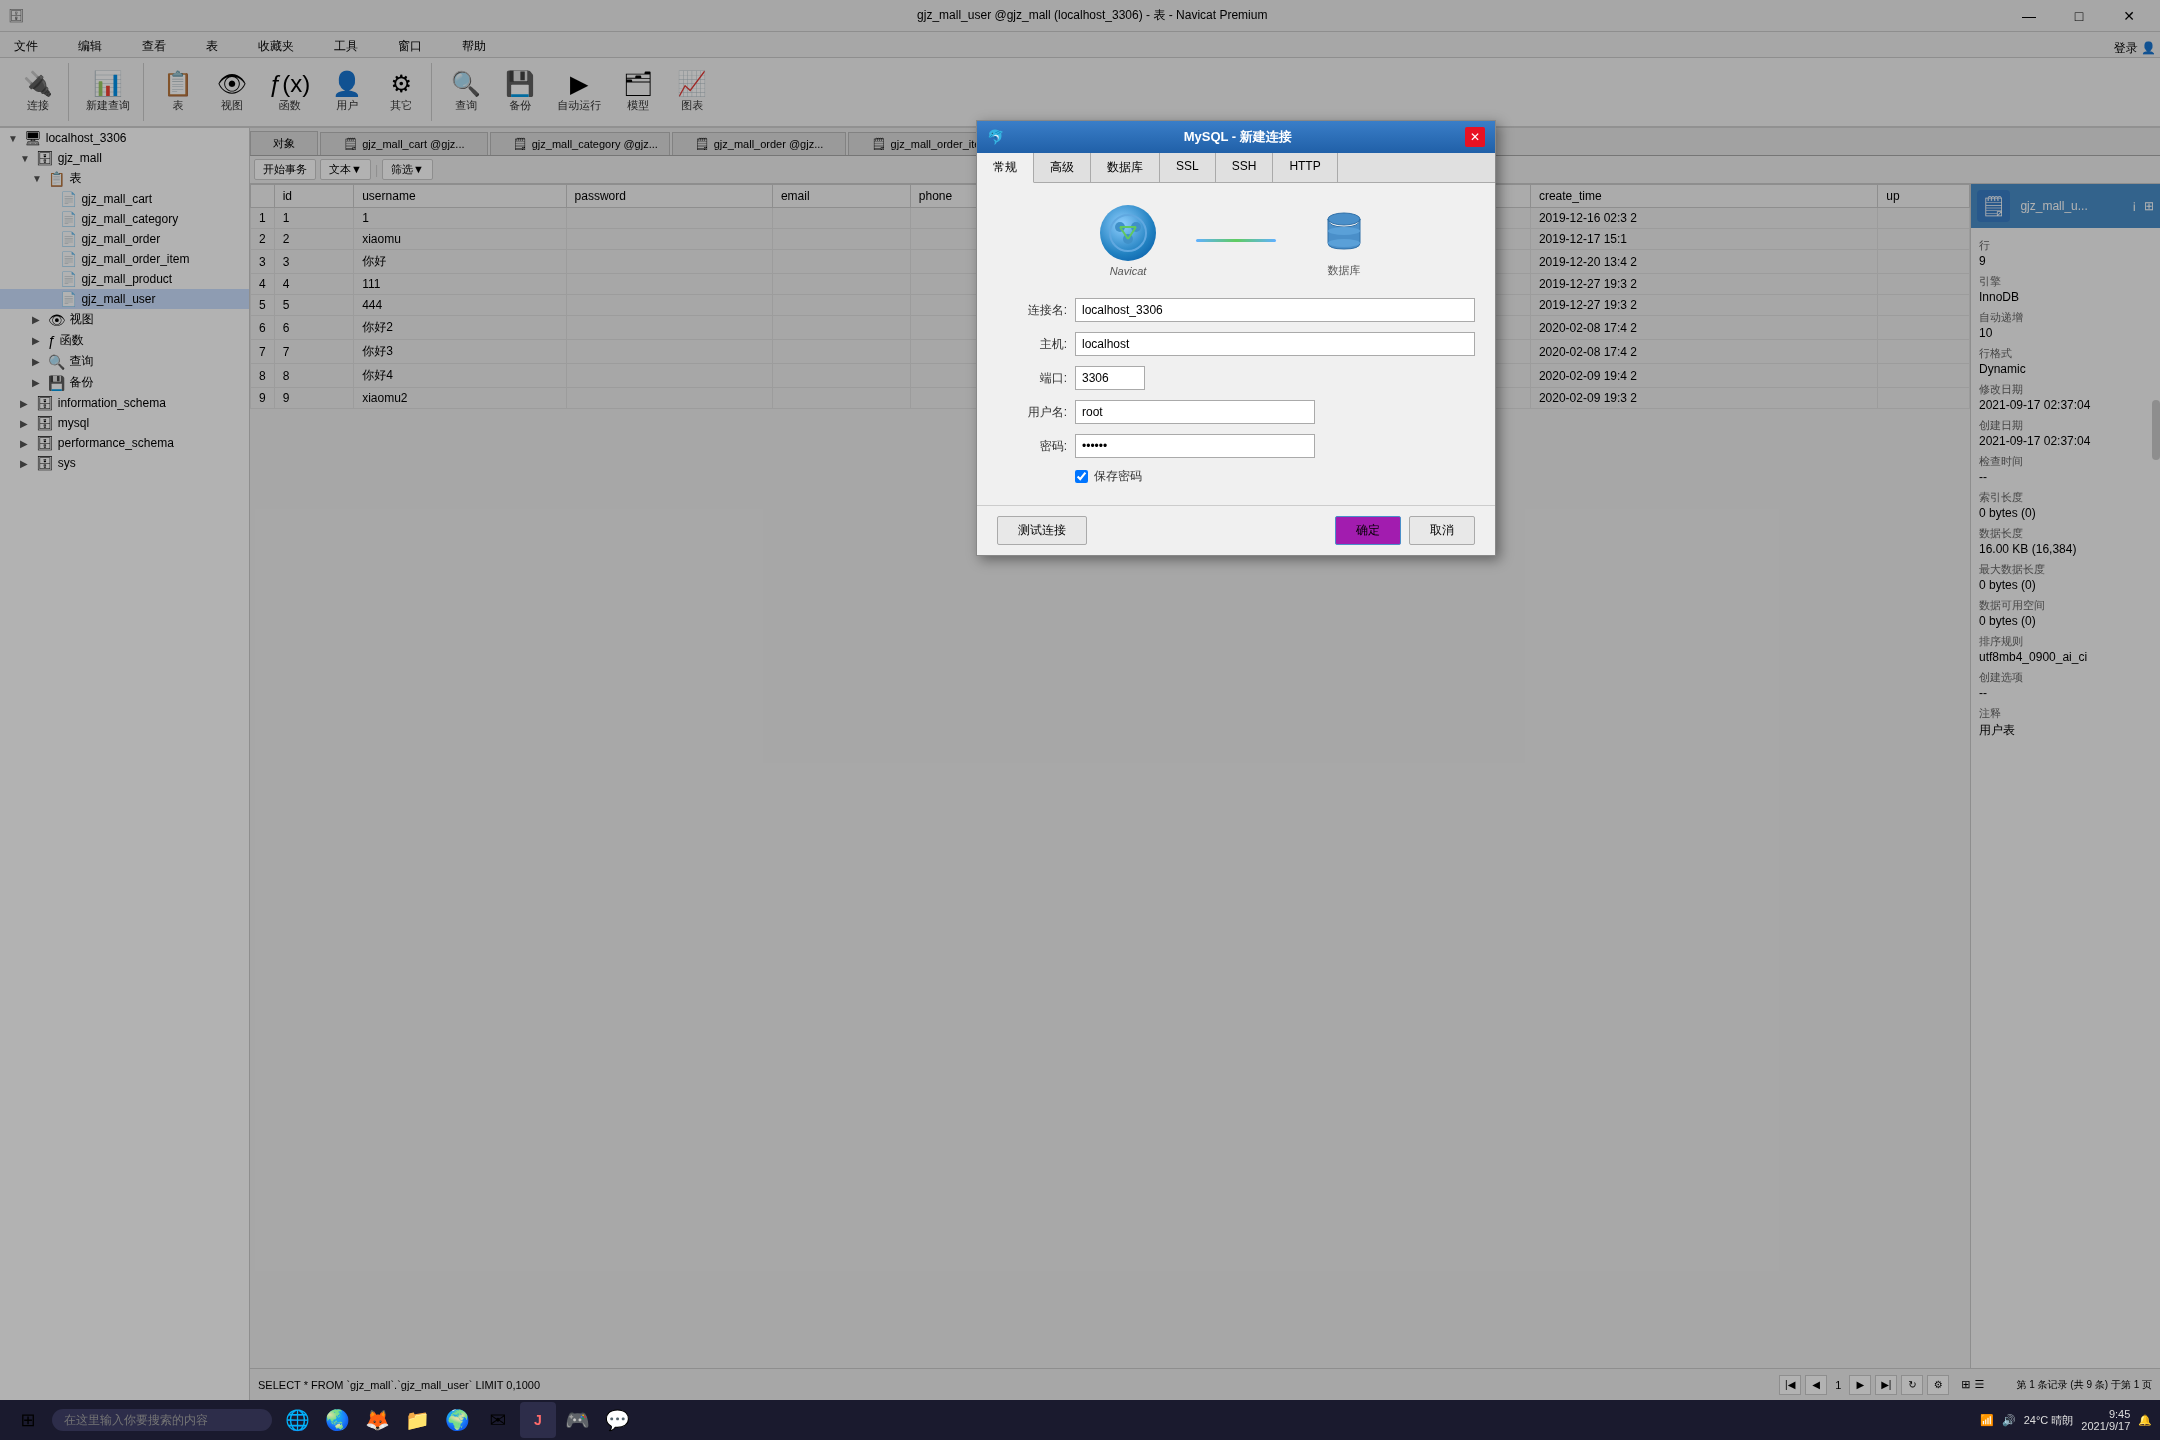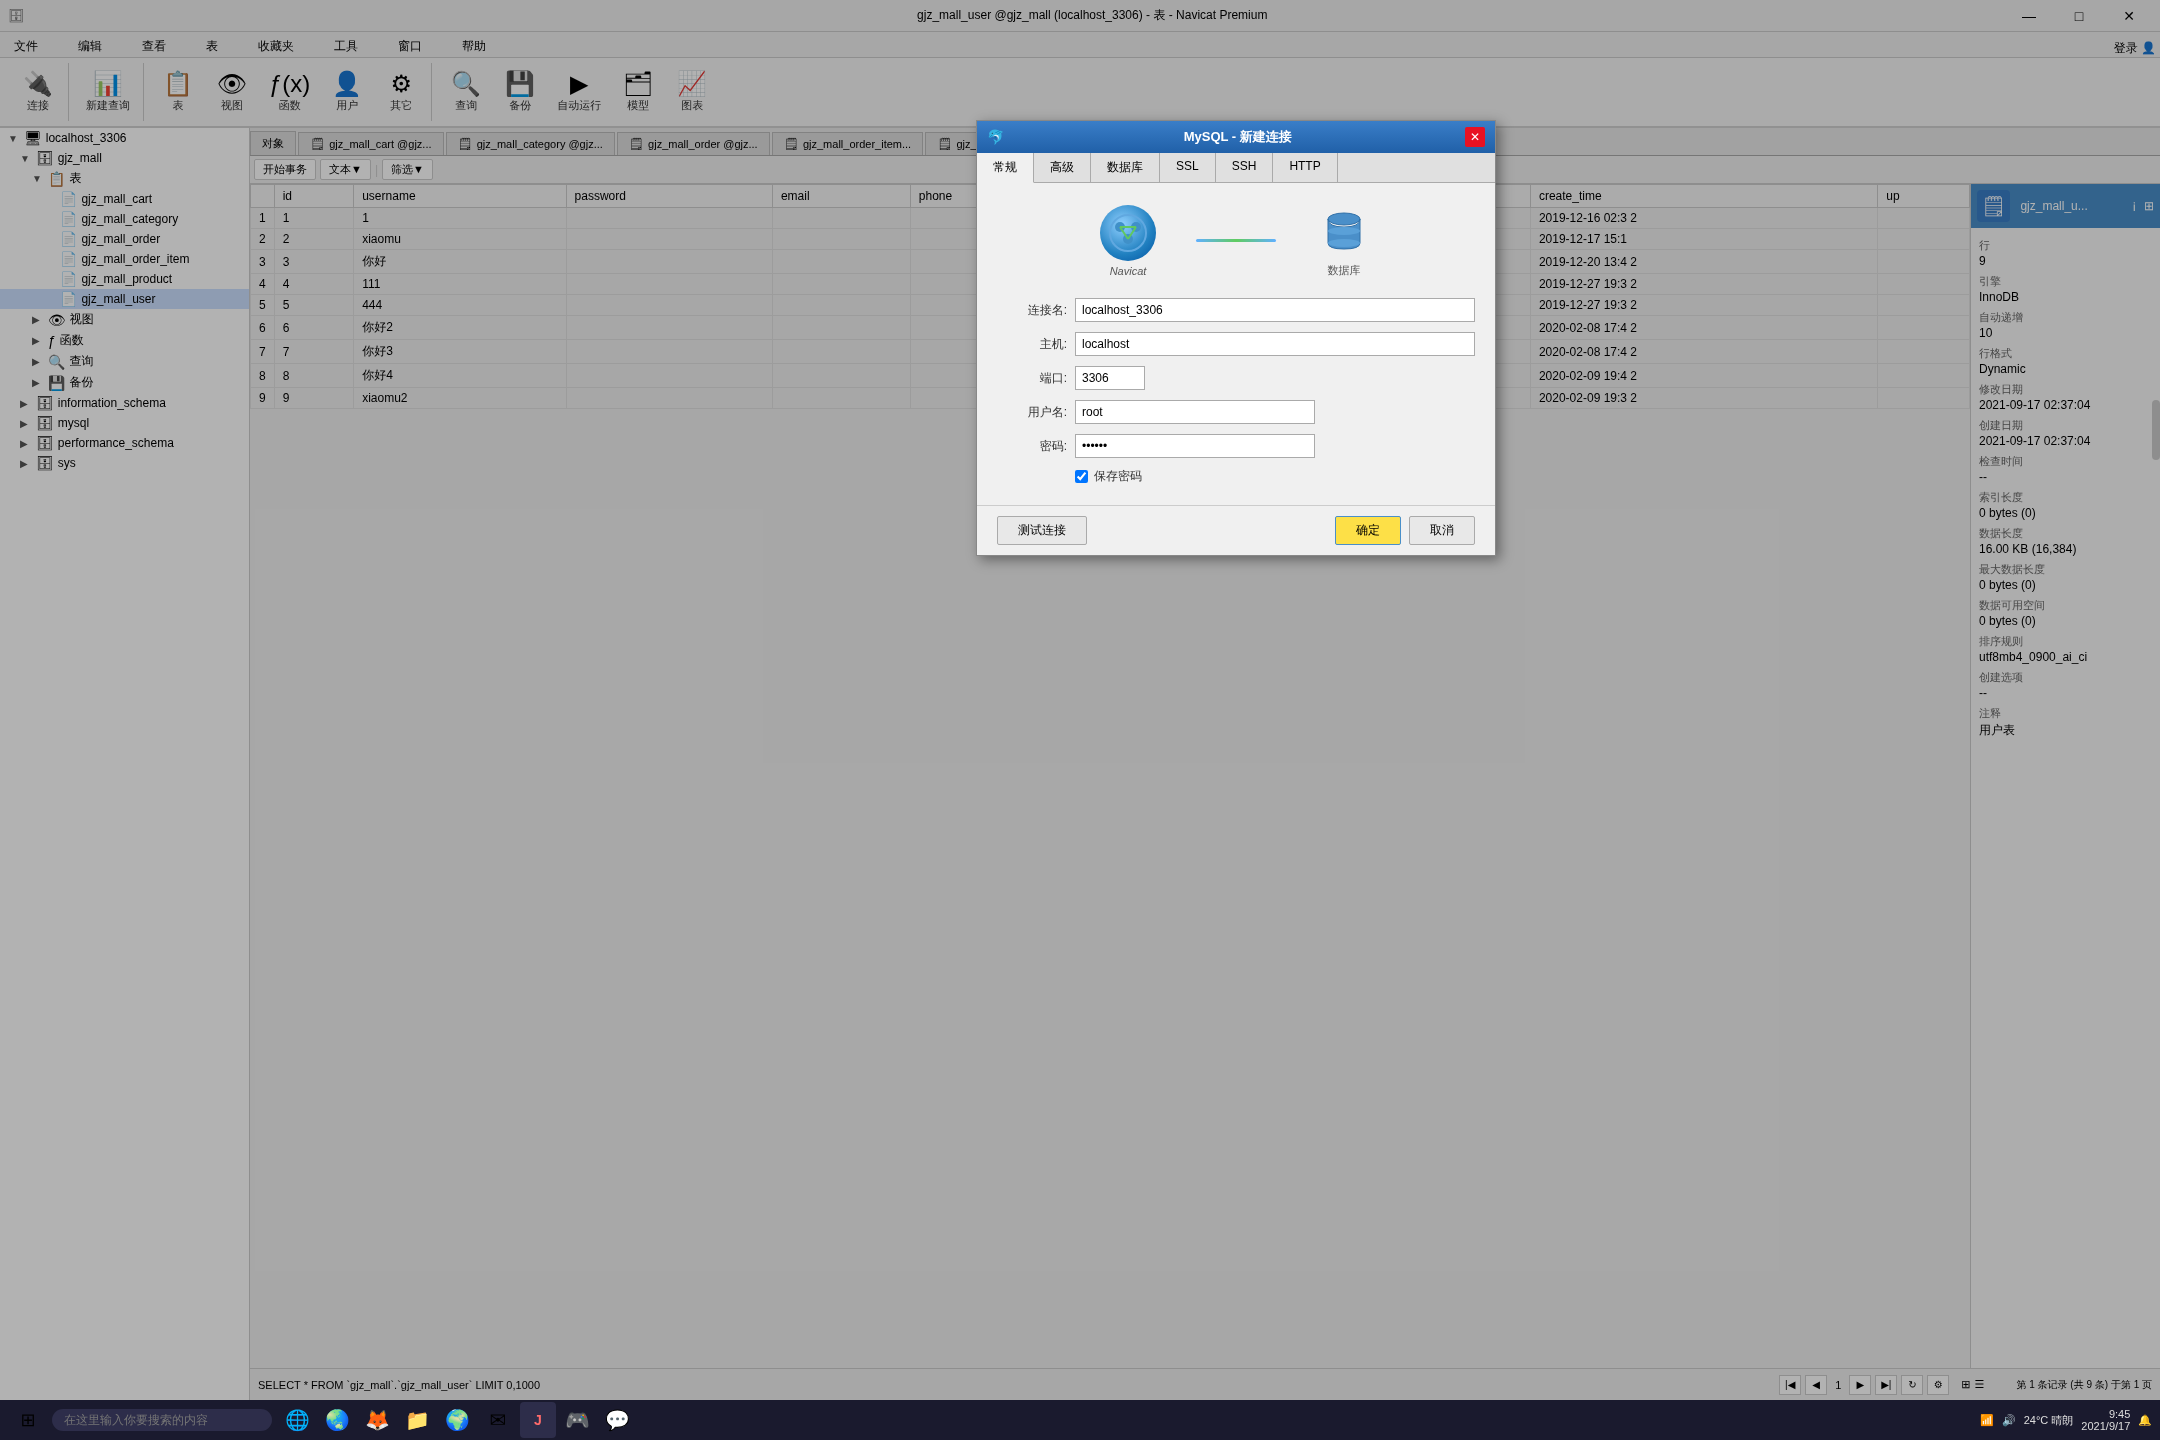--- a/index.html
+++ b/index.html
@@ -136,21 +136,21 @@
     .tab-bar {
       background: #e8e8e8;
       height: 28px;
       display: flex;
       align-items: flex-end;
       border-bottom: 1px solid #aaa;
       overflow-x: auto;
       flex-shrink: 0;
     }
     .tab {
-      padding: 4px 11px;
+      padding: 4px 22px;
       background: #ddd;
       border: 1px solid #bbb;
       border-bottom: none;
       cursor: pointer;
       font-size: 11px;
       white-space: nowrap;
       margin-right: 2px;
       display: flex;
       align-items: center;
       gap: 4px;
@@ -487,21 +487,21 @@
     }
     .dialog-btn {
       padding: 5px 20px;
       font-size: 12px;
       cursor: pointer;
       border: 1px solid #aaa;
       background: #e8e8e8;
       border-radius: 2px;
     }
     .dialog-btn.primary {
-      background: #fde047;
+      background: #a21caf;
       border-color: #4a8fc9;
       color: #000;
     }
   </style>
 </head>
 <body>
 
 <div class="title-bar">
   <span style="font-size:13px; color:#555; margin-right:8px;">🗄</span>
   <span class="title-bar-text">gjz_mall_user @gjz_mall (localhost_3306) - 表 - Navicat Premium</span>

